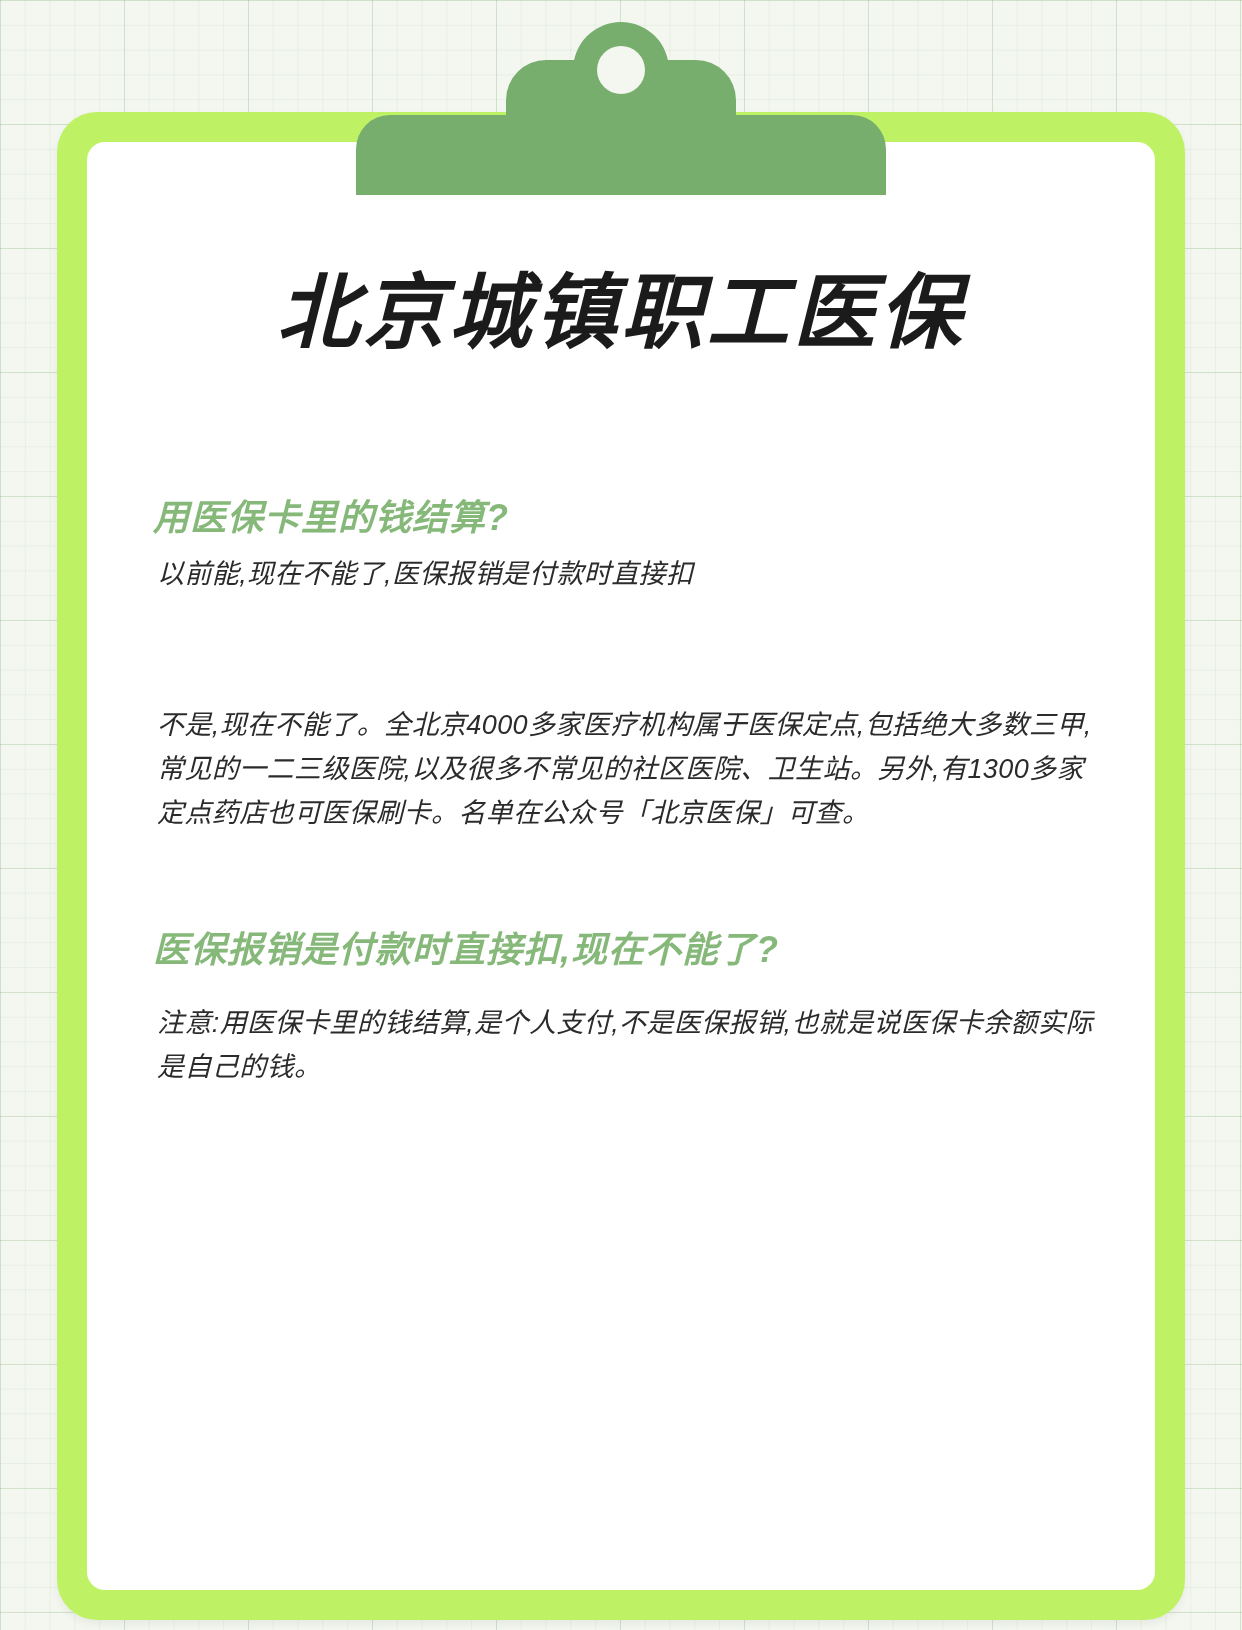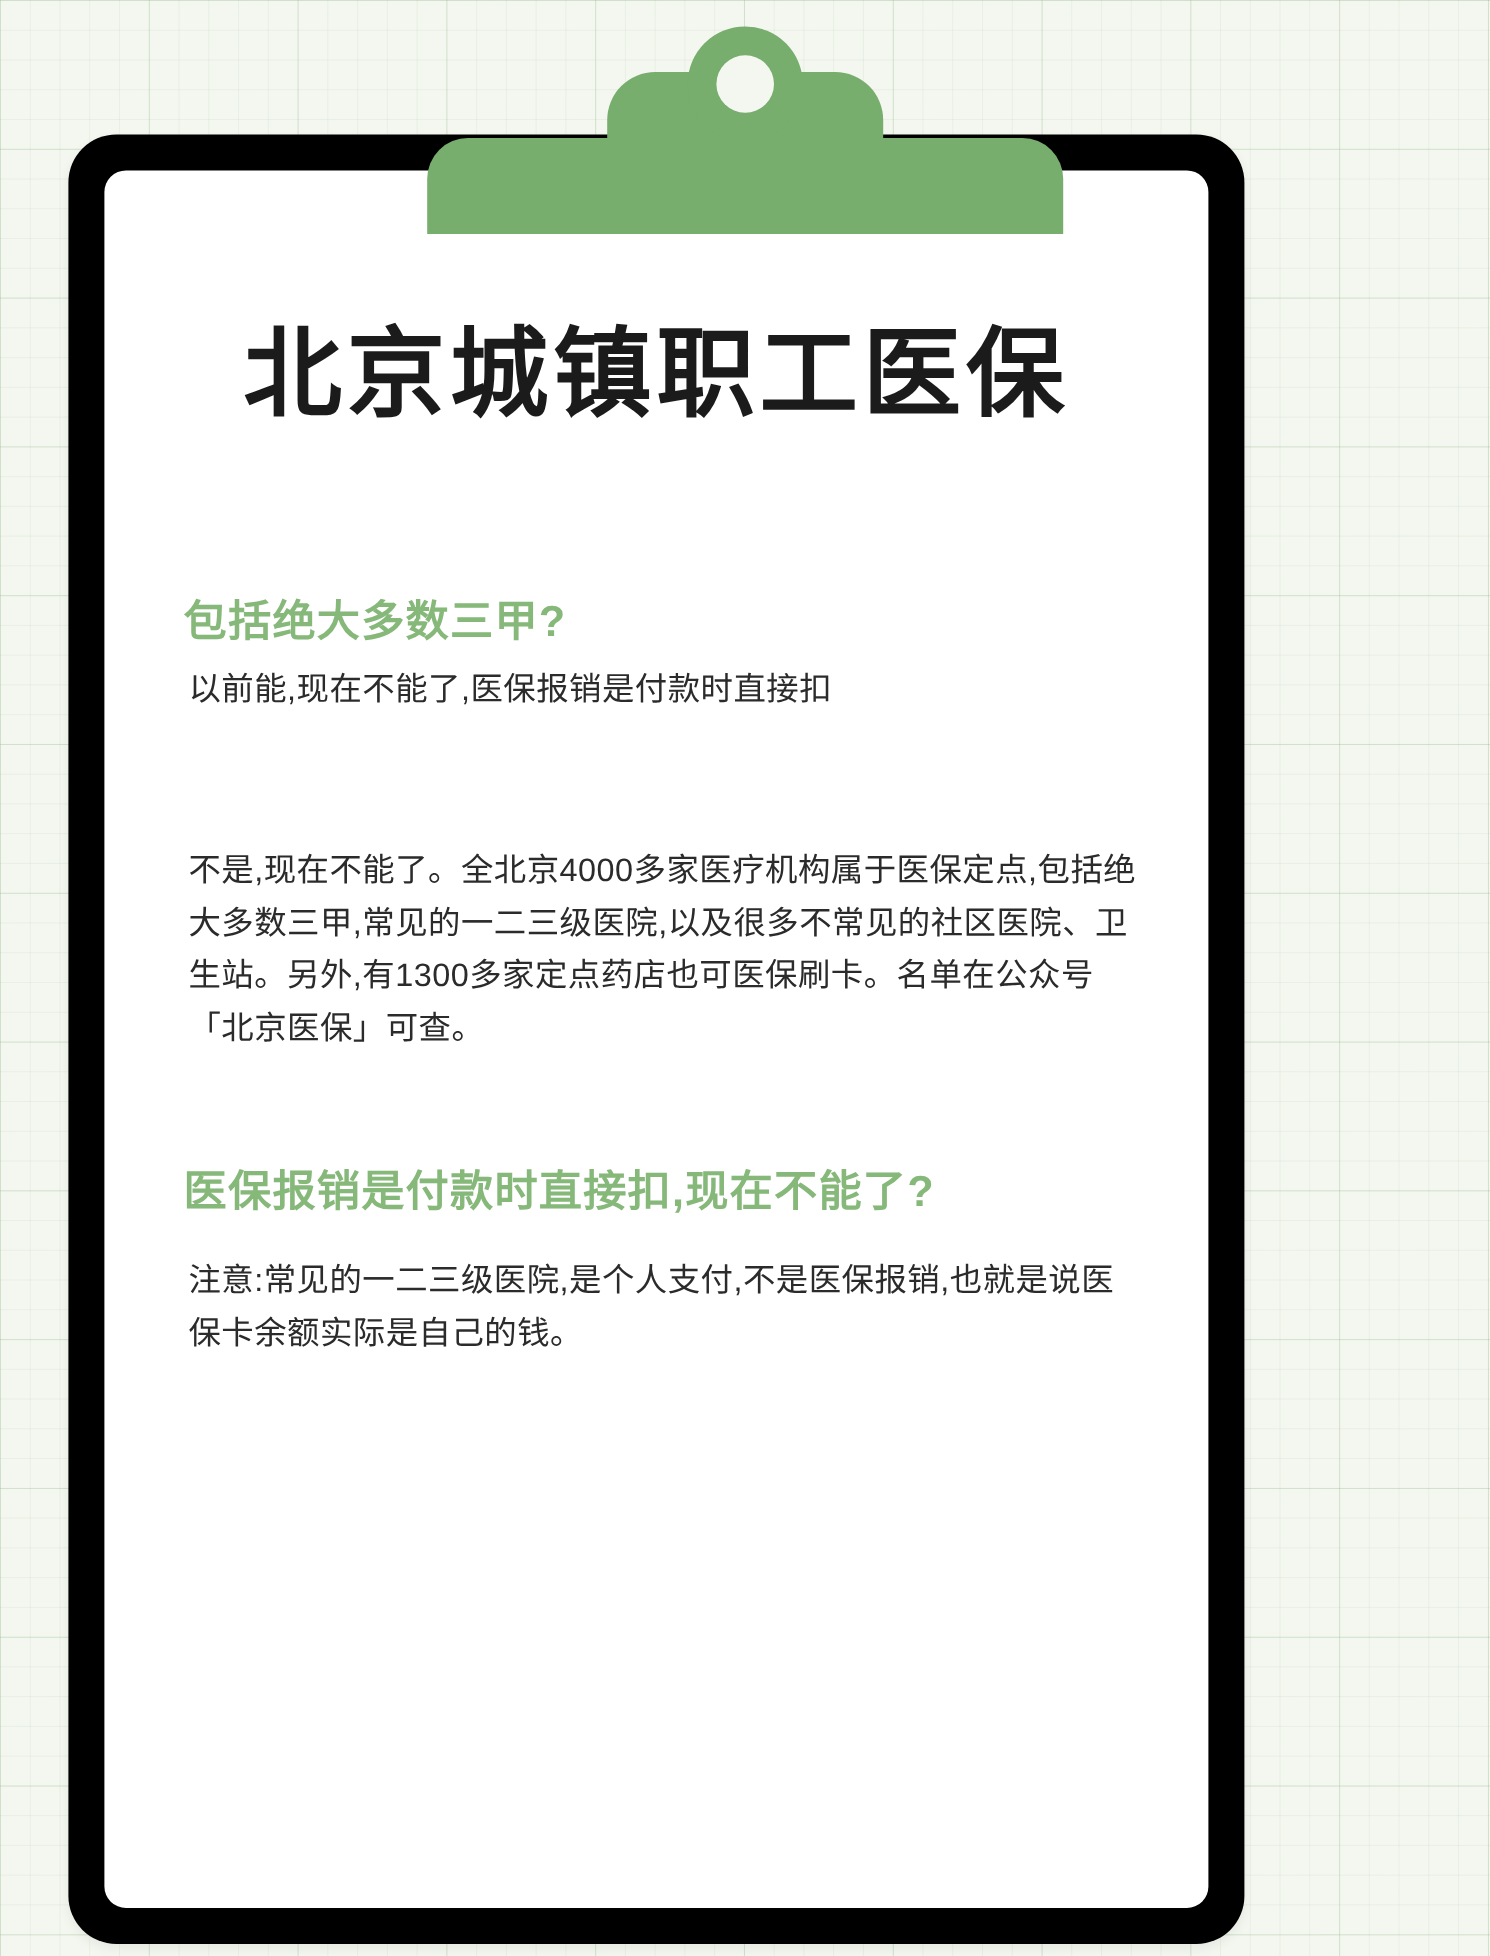--- a/index.html
+++ b/index.html
@@ -26,25 +26,26 @@
       linear-gradient(to right, rgba(150,185,140,0.13) 1px, transparent 1px),
       linear-gradient(to bottom, rgba(150,185,140,0.13) 1px, transparent 1px);
     background-size: 124px 124px, 124px 124px, 24.8px 24.8px, 24.8px 24.8px;
   }
 
   
   .clipboard {
     position: absolute;
     left: 57px;
     top: 112px;
-    width: 980px;
+    width: 1128px;
     height: 1508px;
-    background: #000000;
+    background: #bef264;
     border-radius: 40px;
     box-shadow: 0 4px 10px rgba(0,0,0,0.06);
+    font-style: italic;
   }
   .clipboard-inner {
     position: absolute;
     left: 30px;
     top: 30px;
     right: 30px;
     bottom: 30px;
     background: #ffffff;
     border-radius: 18px;
   }
@@ -159,37 +160,37 @@
   <div class="clipboard-inner">
 
     <div class="content">
       <h1 class="doc-title">北京城镇职工医保</h1>
 
       <ul class="qa-list">
 
         <div class="gap-md"></div>
 
         <li class="qa-item">
-          <p class="qa-q">包括绝大多数三甲?</p>
+          <p class="qa-q">用医保卡里的钱结算?</p>
           <p class="qa-a">以前能,现在不能了,医保报销是付款时直接扣</p>
         </li>
 
         <div class="gap-lg"></div>
 
         <li class="qa-item">
           <div class="gap-sm"></div>
           <p class="qa-a">不是,现在不能了。全北京4000多家医疗机构属于医保定点,包括绝大多数三甲,常见的一二三级医院,以及很多不常见的社区医院、卫生站。另外,有1300多家定点药店也可医保刷卡。名单在公众号「北京医保」可查。</p>
         </li>
 
         <div class="gap-lg"></div>
 
         <li class="qa-item">
           <p class="qa-q">医保报销是付款时直接扣,现在不能了?</p>
           <div class="gap-sm"></div>
-          <p class="qa-a">注意:常见的一二三级医院,是个人支付,不是医保报销,也就是说医保卡余额实际是自己的钱。</p>
+          <p class="qa-a">注意:用医保卡里的钱结算,是个人支付,不是医保报销,也就是说医保卡余额实际是自己的钱。</p>
         </li>
       </ul>
     </div>
 
   </div>
 </div>
 
 <div class="clip-wrap">
   <div class="clip-bar"></div>
   <div class="clip-neck"></div>

